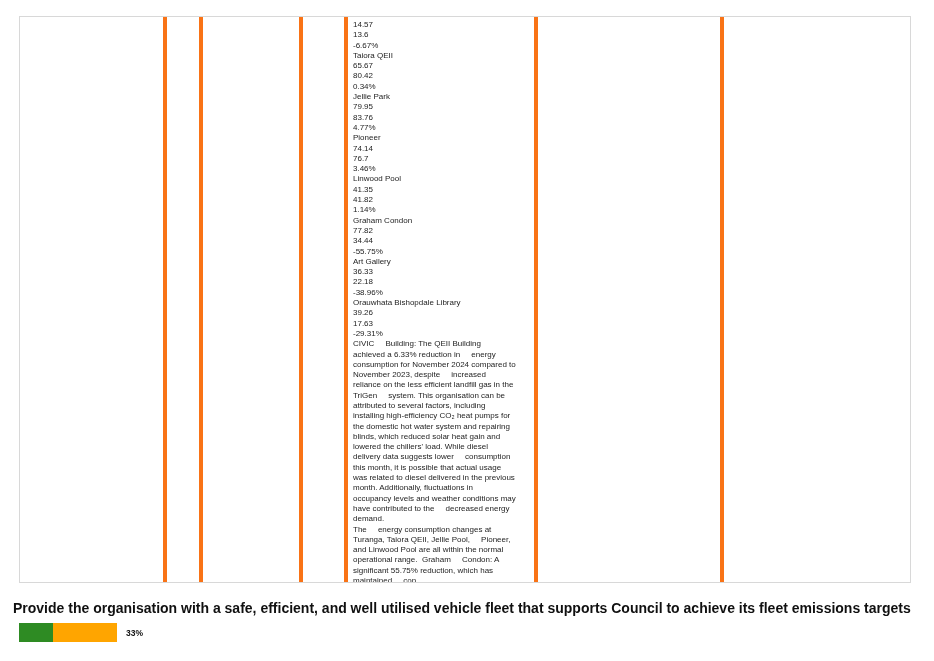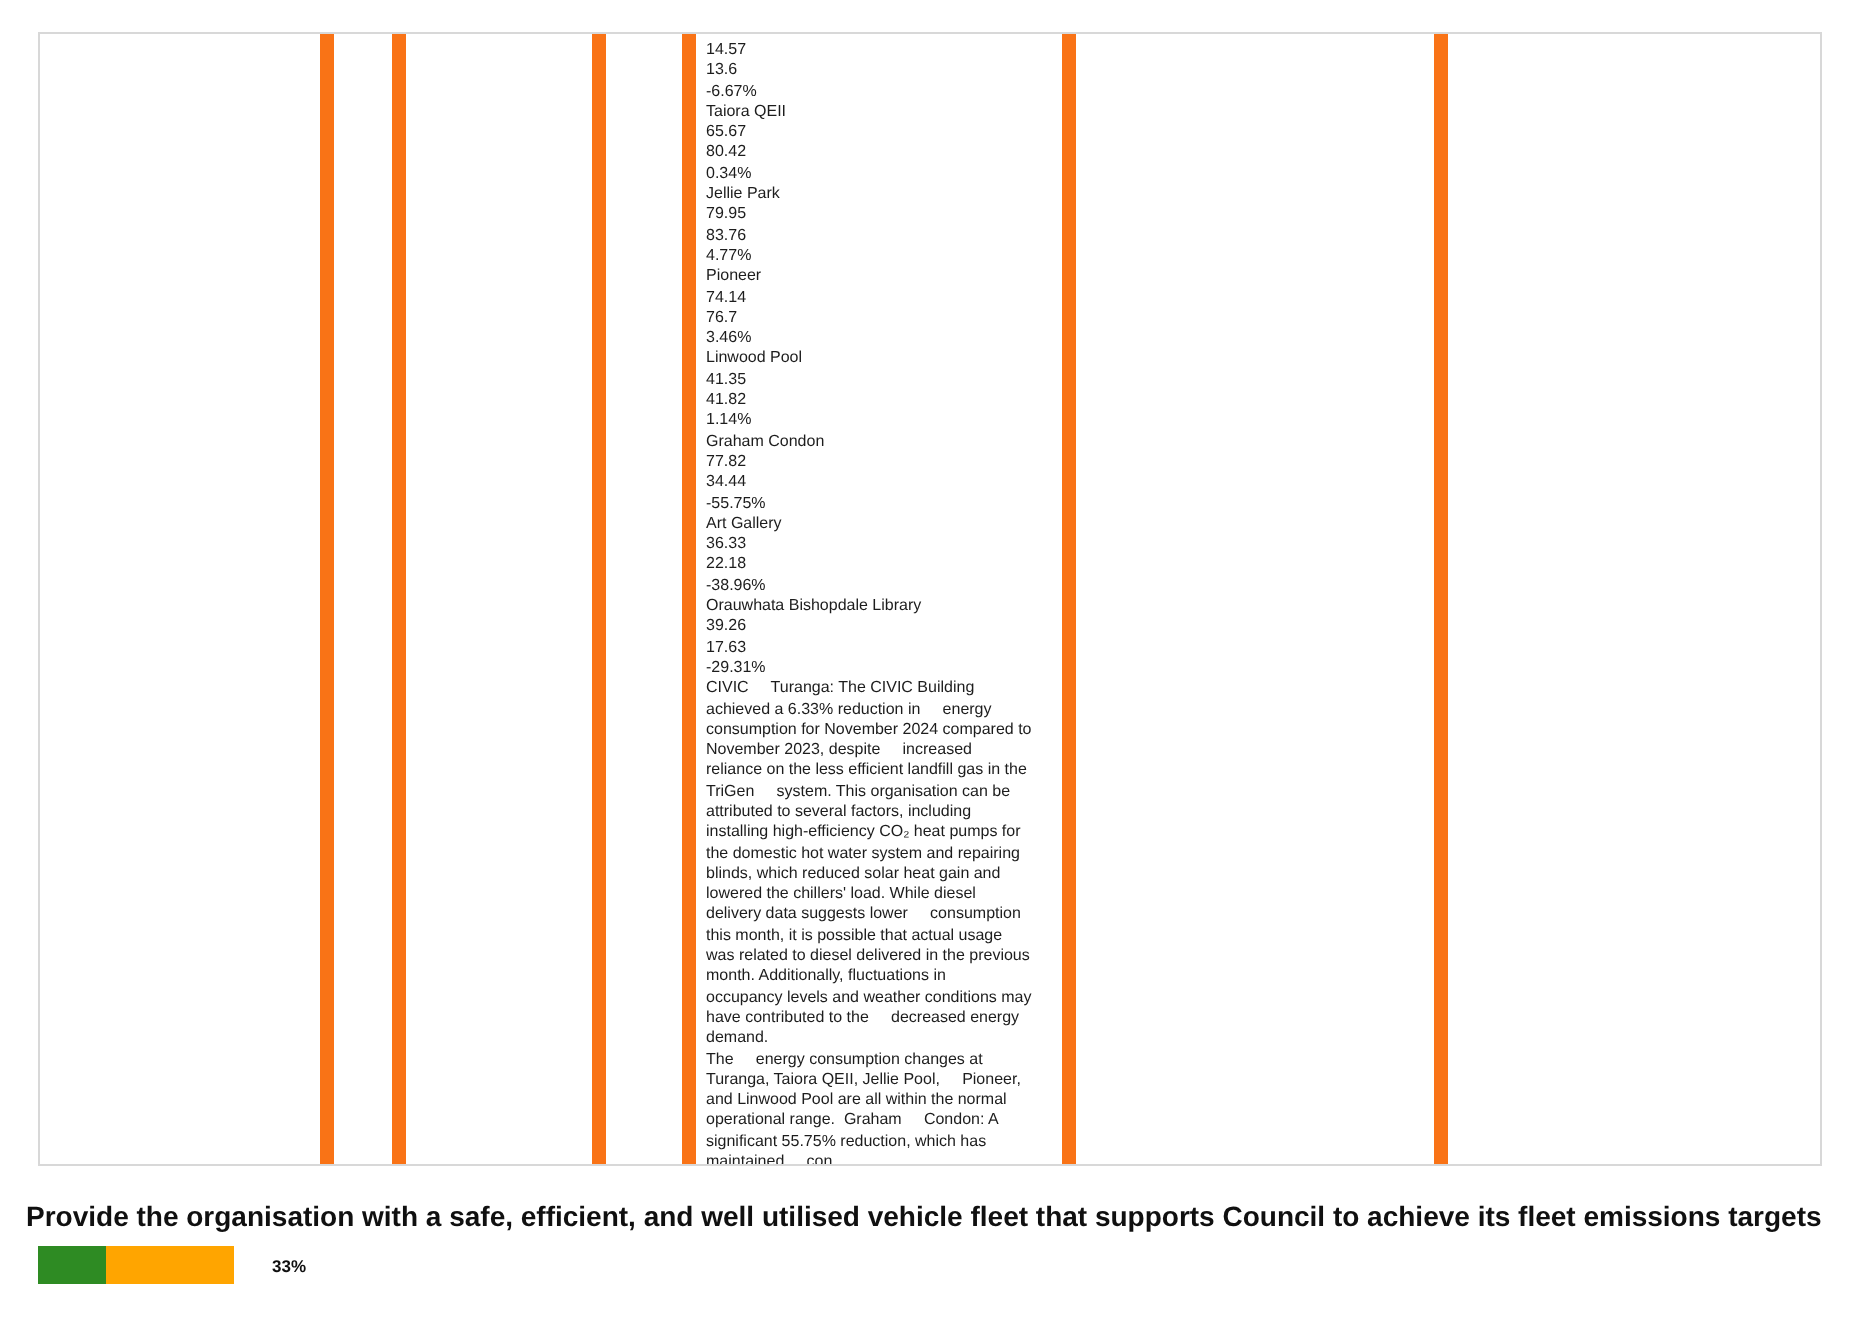--- a/index.html
+++ b/index.html
@@ -5,38 +5,38 @@
   html,body{margin:0;padding:0;background:#ffffff;}
   .page{
     position:relative;width:934px;height:661px;background:#ffffff;overflow:hidden;
     font-family:"Liberation Sans",sans-serif;color:#1d1d1d;
   }
   .report-table{
     position:absolute;left:19px;top:16px;width:892px;height:567px;
     box-sizing:border-box;border:1px solid #d8d8d8;background:#ffffff;
     display:grid;grid-template-columns:147px 36px 100px 45px 190px 186px 1fr;
   }
-  .cell{box-sizing:border-box;border-right:7px solid #f97316;overflow:hidden;}
+  .cell{box-sizing:border-box;border-right:4px solid #f97316;overflow:hidden;}
   .cell:last-child{border-right:none;}
   .cell-text{padding:3px 3px 0 5px;}
   .line{
     white-space:pre;font-size:8px;line-height:10.3px;height:10.3px;
     color:#1d1d1d;letter-spacing:0;
   }
   .goal-title{
     position:absolute;left:13px;top:600px;width:905px;
     font-size:14px;font-weight:bold;color:#101010;white-space:nowrap;overflow:hidden;
   }
   .progress-row{
     position:absolute;left:19px;top:623px;display:flex;align-items:center;
   }
   .bar{width:98px;height:19px;display:flex;overflow:hidden;}
   .seg{height:100%;}
   .seg-orange{flex:1;}
-  .pct{margin-left:19px;font-size:8.5px;font-weight:bold;color:#101010;}
+  .pct{margin-left:9px;font-size:8.5px;font-weight:bold;color:#101010;}
 </style>
 </head>
 <body>
 
 <div class="page">
 
   <div class="report-table">
     <div class="cell"></div>
     <div class="cell"></div>
     <div class="cell"></div>
@@ -69,21 +69,21 @@
           <div class="line">Art Gallery</div>
           <div class="line">36.33</div>
           <div class="line">22.18</div>
           <div class="line">-38.96%</div>
           <div class="line">Orauwhata Bishopdale Library</div>
           <div class="line">39.26</div>
           <div class="line">17.63</div>
           <div class="line">-29.31%</div>
         </div>
       <div>
-          <div class="line">CIVIC     Turanga: The CIVIC Building</div>
+          <div class="line">CIVIC     Building: The QEII Building</div>
           <div class="line">achieved a 6.33% reduction in     energy</div>
           <div class="line">consumption for November 2024 compared to</div>
           <div class="line">November 2023, despite     increased</div>
           <div class="line">reliance on the less efficient landfill gas in the</div>
           <div class="line">TriGen     system. This organisation can be</div>
           <div class="line">attributed to several factors, including</div>
           <div class="line">installing high-efficiency CO₂ heat pumps for</div>
           <div class="line">the domestic hot water system and repairing</div>
           <div class="line">blinds, which reduced solar heat gain and</div>
           <div class="line">lowered the chillers' load. While diesel</div>

